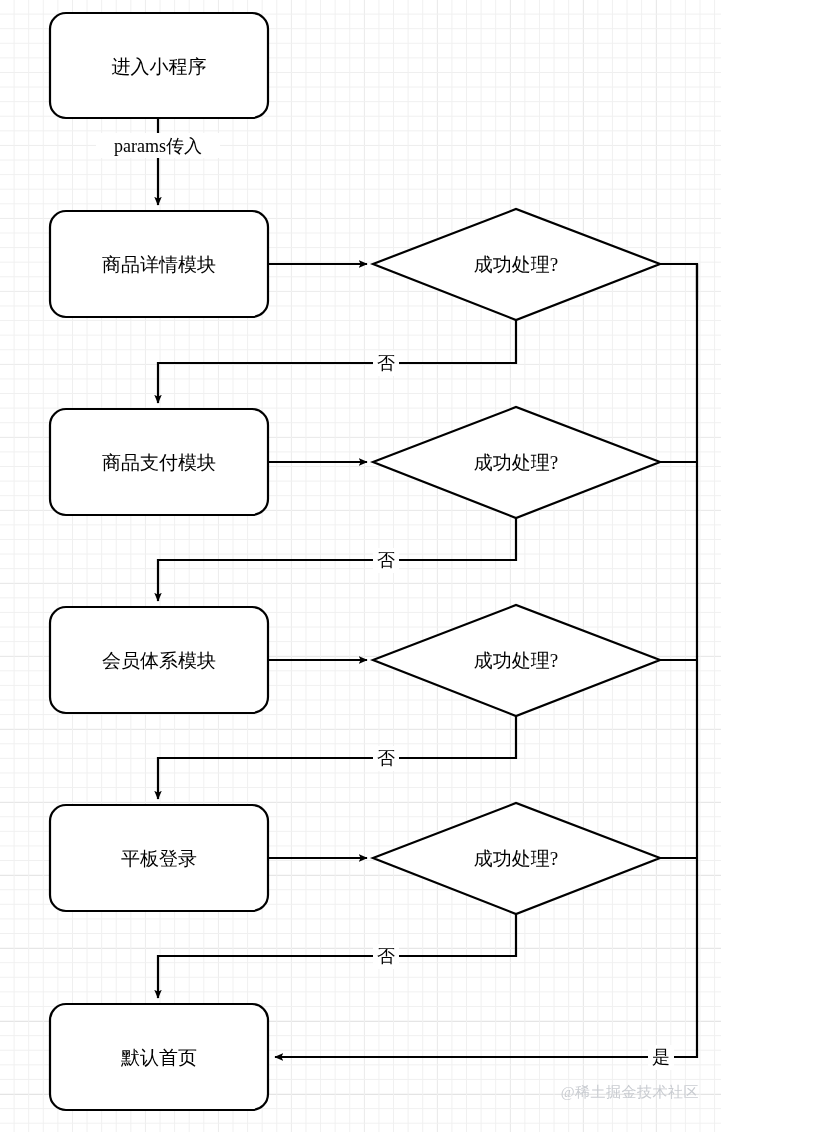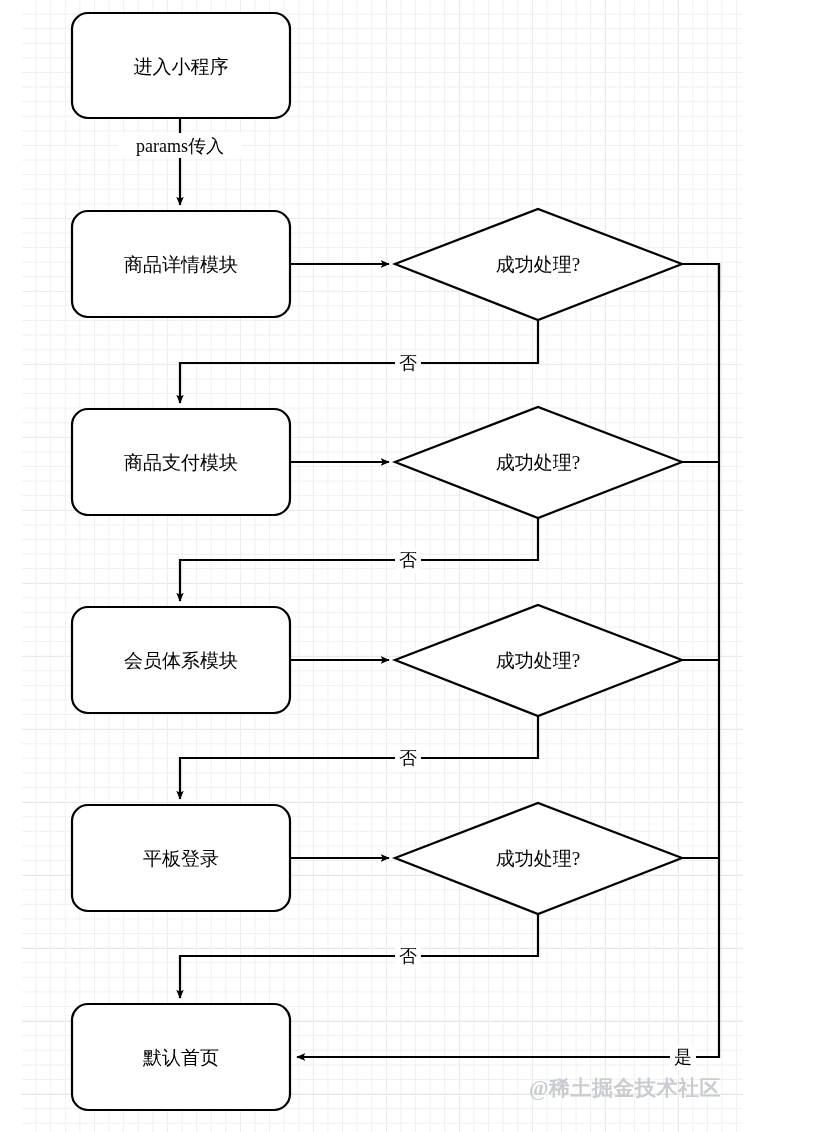--- a/index.html
+++ b/index.html
@@ -18,21 +18,20 @@
       linear-gradient(to right, #d8d8d8 1px, transparent 1px),
       linear-gradient(to bottom, #d8d8d8 1px, transparent 1px);
     background-size:
       14.6px 14.6px,
       14.6px 14.6px,
       73px 73px,
       73px 73px;
     background-position: -1px -1px, -1px -1px, -1px -1px, -1px -1px;
     overflow: hidden;
     font-family: "Liberation Sans", "DejaVu Sans", sans-serif;
-    margin-left: 22px;
   }
   svg#flow {
     position: absolute;
     left: 0;
     top: 0;
     width: 818px;
     height: 1132px;
   }
   .node-shape {
     fill: #ffffff;
@@ -61,25 +60,24 @@
     dominant-baseline: central;
   }
   .edge-label-bg {
     fill: #ffffff;
   }
   .watermark {
     position: absolute;
     right: 22px;
     bottom: 30px;
     font-family: "Liberation Serif", "DejaVu Serif", serif;
-    font-size: 21px;
+    font-size: 15px;
     color: #c9ccd1;
     letter-spacing: 0.5px;
     user-select: none;
-    font-weight: bold;
   }
 </style>
 </head>
 <body>
 
 <div id="canvas">
 
   <svg id="flow" viewBox="0 0 818 1132">
     <defs>
       <marker id="arrow" viewBox="0 0 12 10" refX="11" refY="5" markerWidth="9" markerHeight="7.5" orient="auto-start-reverse" markerUnits="userSpaceOnUse">

